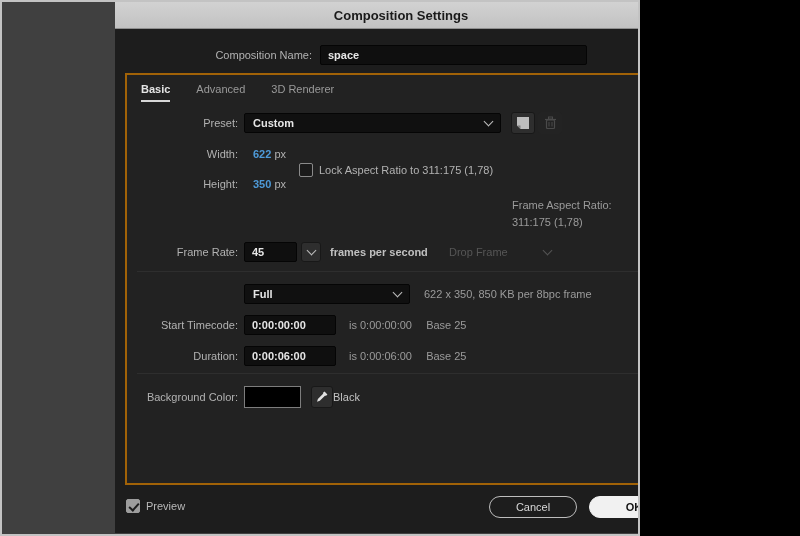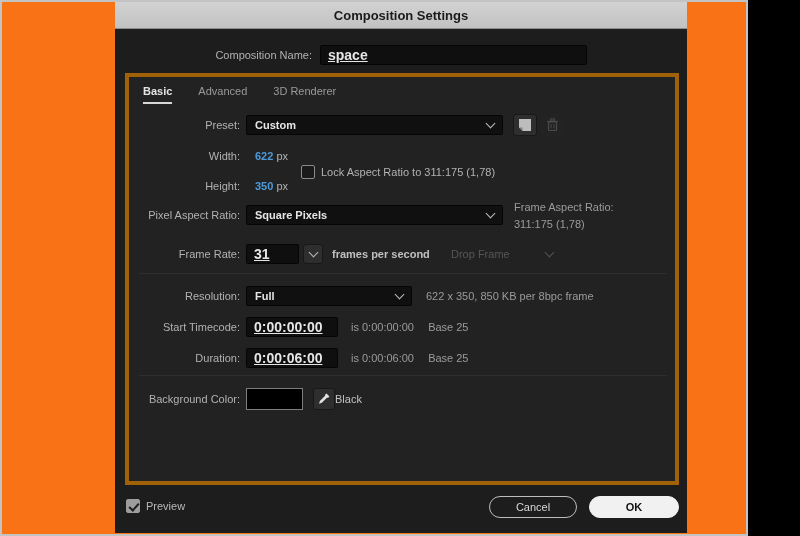--- a/index.html
+++ b/index.html
@@ -1,36 +1,36 @@
 <!DOCTYPE html>
 <html><head>
 <meta charset="utf-8">
 <style>
   html,body{margin:0;padding:0;background:#000;}
-  .screen{position:relative;width:748px;height:536px;box-sizing:border-box;
-    background:#f97316;border:2px solid #c3c3c3;overflow:hidden;
+  .screen{position:relative;width:640px;height:536px;box-sizing:border-box;
+    background:#404040;border:2px solid #c3c3c3;overflow:hidden;
     font-family:"Liberation Sans",sans-serif;}
   .dialog{position:absolute;left:113px;top:0;width:572px;height:531px;background:#1d1d1d;}
   .titlebar{position:absolute;left:0;top:0;width:100%;height:26px;
     background:linear-gradient(#d2d2d2,#c2c2c2);border-bottom:1px solid #8f8f8f;
     display:flex;align-items:center;justify-content:center;}
   .titlebar span{font-size:13px;font-weight:bold;color:#1a1a1a;}
   .lbl{position:absolute;font-size:11px;color:#b2b2b2;text-align:right;white-space:nowrap;}
   .inp{position:absolute;height:20px;background:#0f0f0f;border:1px solid #050505;
     border-radius:2px;display:flex;align-items:center;padding:0 7px;box-sizing:border-box;}
-  .inp span{font-size:14px;font-weight:bold;color:#e6e6e6;text-decoration:underline;}
+  .inp span{font-size:11px;font-weight:bold;color:#e6e6e6;}
   .dd{position:absolute;height:20px;background:#101010;border:1px solid #050505;
     border-radius:2px;display:flex;align-items:center;padding:0 8px;box-sizing:border-box;
     justify-content:space-between;cursor:default;}
   .dd .dd-val{font-size:11px;font-weight:bold;color:#e6e6e6;}
   .chev{width:6px;height:6px;border-right:1.6px solid #bdbdbd;border-bottom:1.6px solid #bdbdbd;
     transform:rotate(45deg);margin-top:-3px;flex:none;}
   .chev.dim{border-color:#545454;}
   .panel{position:absolute;left:10px;top:71px;width:554px;height:412px;
-    background:#222222;border:4px solid #a16207;box-sizing:border-box;}
+    background:#222222;border:2px solid #a16207;box-sizing:border-box;}
   .tabs{position:absolute;left:14px;top:8px;display:flex;gap:26px;}
   .tab{font-size:11px;color:#9a9a9a;padding-bottom:5px;}
   .tab.active{color:#e4e4e4;font-weight:bold;border-bottom:2px solid #d8d8d8;}
   .sep{position:absolute;left:10px;right:8px;height:1px;background:#2e2e2e;}
   .info{position:absolute;font-size:11px;color:#9b9b9b;white-space:nowrap;}
   .cb{position:absolute;width:12px;height:12px;border:1px solid #8a8a8a;border-radius:2px;
     background:#1a1a1a;box-sizing:content-box;}
   .cb.checked{background:#9d9d9d;border-color:#9d9d9d;}
   .cb.checked::after{content:"";position:absolute;left:3.5px;top:0.5px;width:4px;height:8px;
     border-right:2px solid #1d1d1d;border-bottom:2px solid #1d1d1d;transform:rotate(42deg);}
@@ -102,44 +102,38 @@
 
       <span class="cb" style="left:172px;top:88px;"></span>
       <div class="rowtxt" style="left:192px;top:88px;height:14px;line-height:14px;color:#b2b2b2;font-size:11px;">Lock Aspect Ratio to 311:175 (1,78)</div>
 
       <div class="lbl" style="left:0;top:102px;width:111px;height:14px;line-height:14px;">Height:</div>
       <div class="rowtxt" style="left:126px;top:102px;height:14px;line-height:14px;">
         <span class="blue">350</span>
         <span class="unit">px</span>
       </div>
 
-      <div class="lbl" style="left:0;top:128px;width:111px;height:20px;line-height:20px;">Pixel Aspect Ratio:</div>
-      <div class="dd" style="left:117px;top:128px;width:257px;">
-        <span class="dd-val">Square Pixels</span>
-        <span class="chev"></span>
-      </div>
       <div class="info" style="left:385px;top:122px;line-height:17px;">Frame Aspect Ratio:</div>
       <div class="info" style="left:385px;top:139px;line-height:17px;">311:175 (1,78)</div>
 
       <div class="lbl" style="left:0;top:167px;width:111px;height:20px;line-height:20px;">Frame Rate:</div>
       <div class="inp" style="left:117px;top:167px;width:53px;">
-        <span>31</span>
+        <span>45</span>
       </div>
       <div class="icon-btn" style="left:174px;top:167px;width:20px;height:20px;">
         <span class="chev"></span>
       </div>
       <div class="rowtxt" style="left:203px;top:167px;height:20px;line-height:20px;color:#c0c0c0;font-weight:bold;">frames per second</div>
       <div class="disabled-dd" style="left:316px;top:167px;width:114px;">
         <span>Drop Frame</span>
         <span class="chev dim"></span>
       </div>
 
       <div class="sep" style="top:196px;"></div>
 
-      <div class="lbl" style="left:0;top:209px;width:111px;height:20px;line-height:20px;">Resolution:</div>
       <div class="dd" style="left:117px;top:209px;width:166px;text-align:center;">
         <span class="dd-val">Full</span>
         <span class="chev"></span>
       </div>
       <div class="info" style="left:297px;top:209px;height:20px;line-height:20px;">622 x 350, 850 KB per 8bpc frame</div>
 
       <div class="lbl" style="left:0;top:240px;width:111px;height:20px;line-height:20px;">Start Timecode:</div>
       <div class="inp" style="left:117px;top:240px;width:92px;">
         <span>0:00:00:00</span>
       </div>

